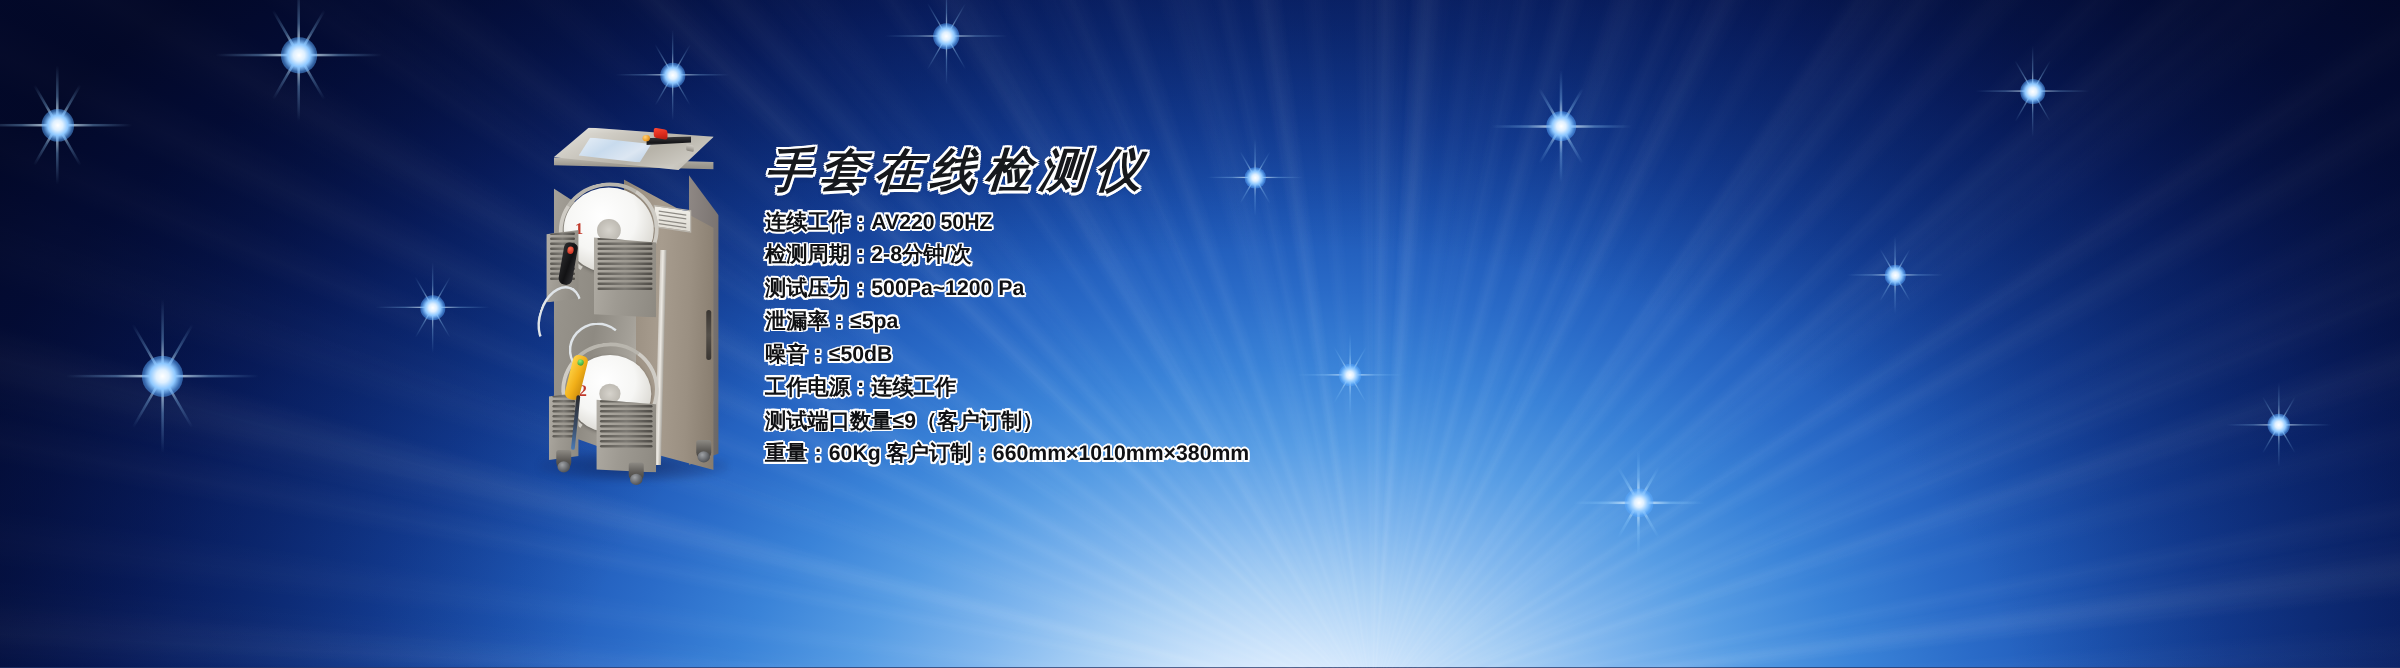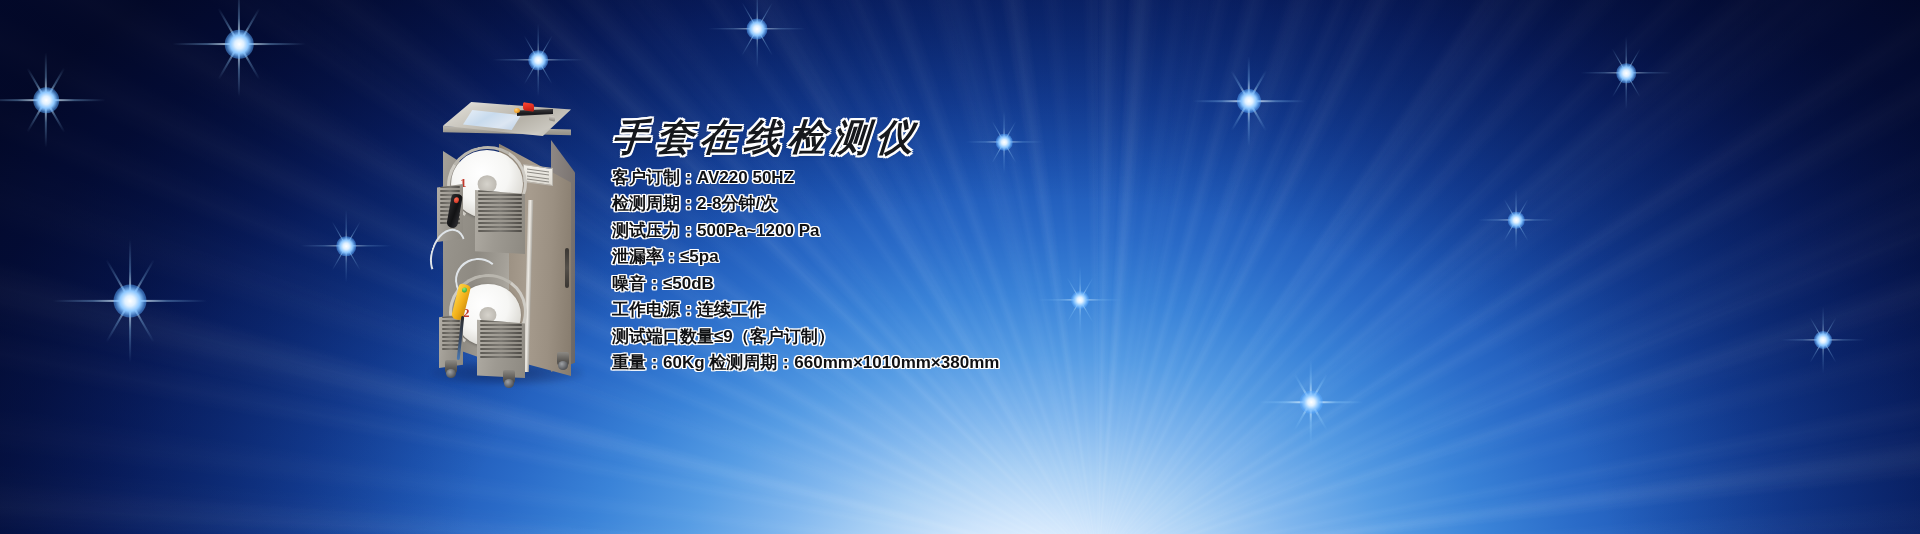--- a/index.html
+++ b/index.html
@@ -554,24 +554,24 @@
     <div class="m-cord"></div>
 
     <div class="m-caster" style="left:20px; top:272px;"></div>
     <div class="m-caster" style="left:78px; top:282px;"></div>
     <div class="m-caster" style="left:132px; top:264px;"></div>
   </div>
 
   <div id="content">
     <div class="title">手套在线检测仪</div>
     <ul class="spec-list" id="spec-list">
-        <li>客户订制：AV220  50HZ</li>
+        <li>连续工作：AV220  50HZ</li>
         <li>检测周期：2-8分钟/次</li>
         <li>测试压力：500Pa~1200 Pa</li>
         <li>泄漏率：≤5pa</li>
         <li>噪音：≤50dB</li>
         <li>工作电源：连续工作</li>
         <li>测试端口数量≤9（客户订制）</li>
-        <li>重量：60Kg    检测周期：660mm×1010mm×380mm</li>
+        <li>重量：60Kg    客户订制：660mm×1010mm×380mm</li>
       </ul>
   </div>
 
 </div>
 
 </body></html>

